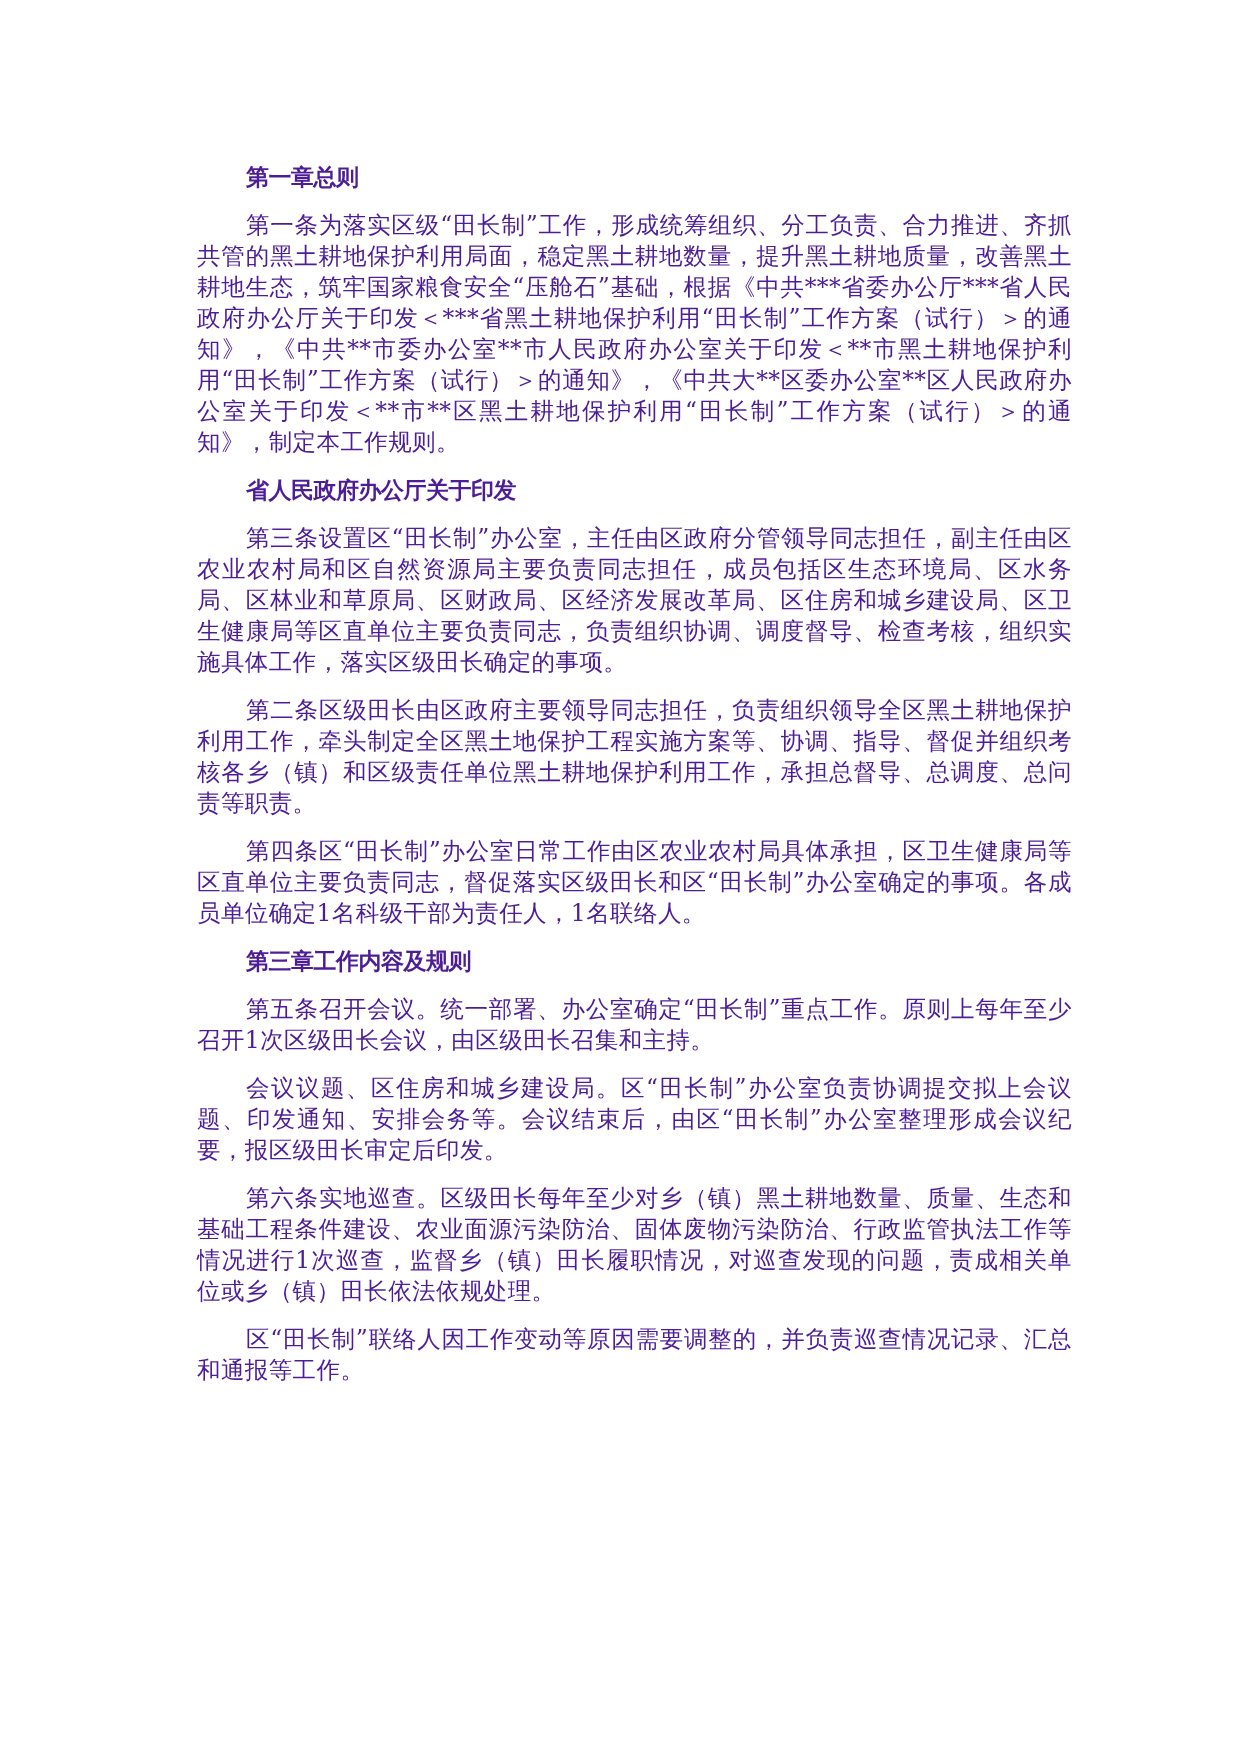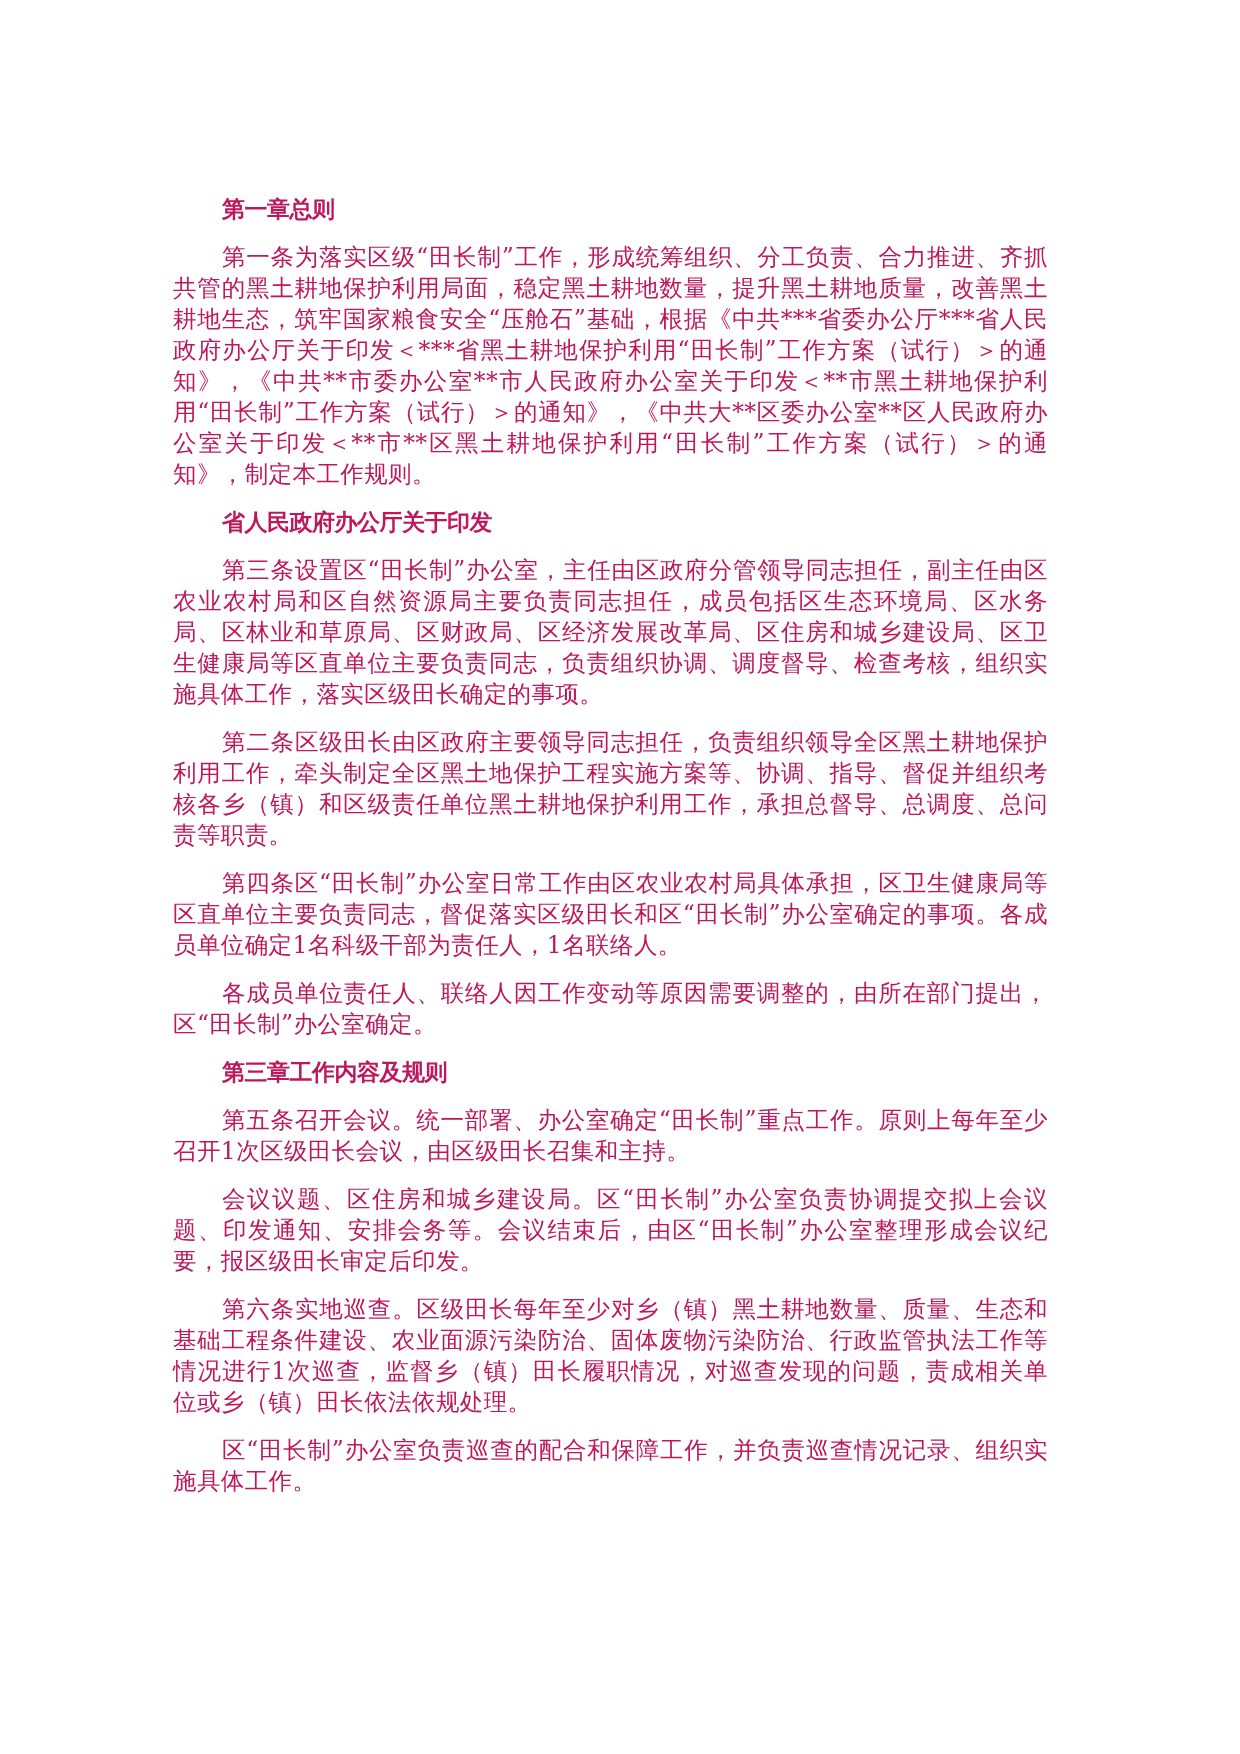--- a/index.html
+++ b/index.html
@@ -1,26 +1,25 @@
 <!DOCTYPE html>
 <html><head>
 <meta charset="utf-8">
 <style>
   html, body { margin: 0; padding: 0; background: #ffffff; }
   body { width: 1240px; height: 1754px; position: relative; overflow: hidden; }
   .page {
     position: absolute;
-    left: 173px;
+    left: 197px;
     top: 162px;
     width: 875px;
     font-family: "DejaVu Serif", "Liberation Serif", serif;
-    color: #be185d;
+    color: #4c1d95;
     font-size: 23.5px;
     line-height: 31px;
-    margin-top: 32px;
   }
   .heading {
     font-family: "DejaVu Sans", "Liberation Sans", sans-serif;
     font-weight: bold;
     font-size: 23px;
     text-indent: 49px;
     margin: 0 0 17px 0;
     letter-spacing: -0.5px;
   }
   .para {
@@ -34,20 +33,19 @@
 <body>
 
 <div class="page">
   <div class="heading">第一章总则</div>
   <p class="para">第一条为落实区级“田长制”工作，形成统筹组织、分工负责、合力推进、齐抓共管的黑土耕地保护利用局面，稳定黑土耕地数量，提升黑土耕地质量，改善黑土耕地生态，筑牢国家粮食安全“压舱石”基础，根据《中共***省委办公厅***省人民政府办公厅关于印发＜***省黑土耕地保护利用“田长制”工作方案（试行）＞的通知》，《中共**市委办公室**市人民政府办公室关于印发＜**市黑土耕地保护利用“田长制”工作方案（试行）＞的通知》，《中共大**区委办公室**区人民政府办公室关于印发＜**市**区黑土耕地保护利用“田长制”工作方案（试行）＞的通知》，制定本工作规则。</p>
 
   <div class="heading">省人民政府办公厅关于印发</div>
   <p class="para">第三条设置区“田长制”办公室，主任由区政府分管领导同志担任，副主任由区农业农村局和区自然资源局主要负责同志担任，成员包括区生态环境局、区水务局、区林业和草原局、区财政局、区经济发展改革局、区住房和城乡建设局、区卫生健康局等区直单位主要负责同志，负责组织协调、调度督导、检查考核，组织实施具体工作，落实区级田长确定的事项。</p>
   <p class="para">第二条区级田长由区政府主要领导同志担任，负责组织领导全区黑土耕地保护利用工作，牵头制定全区黑土地保护工程实施方案等、协调、指导、督促并组织考核各乡（镇）和区级责任单位黑土耕地保护利用工作，承担总督导、总调度、总问责等职责。</p>
   <p class="para">第四条区“田长制”办公室日常工作由区农业农村局具体承担，区卫生健康局等区直单位主要负责同志，督促落实区级田长和区“田长制”办公室确定的事项。各成员单位确定1名科级干部为责任人，1名联络人。</p>
-  <p class="para">各成员单位责任人、联络人因工作变动等原因需要调整的，由所在部门提出，区“田长制”办公室确定。</p>
 
   <div class="heading">第三章工作内容及规则</div>
   <p class="para">第五条召开会议。统一部署、办公室确定“田长制”重点工作。原则上每年至少召开1次区级田长会议，由区级田长召集和主持。</p>
   <p class="para">会议议题、区住房和城乡建设局。区“田长制”办公室负责协调提交拟上会议题、印发通知、安排会务等。会议结束后，由区“田长制”办公室整理形成会议纪要，报区级田长审定后印发。</p>
   <p class="para">第六条实地巡查。区级田长每年至少对乡（镇）黑土耕地数量、质量、生态和基础工程条件建设、农业面源污染防治、固体废物污染防治、行政监管执法工作等情况进行1次巡查，监督乡（镇）田长履职情况，对巡查发现的问题，责成相关单位或乡（镇）田长依法依规处理。</p>
-  <p class="para">区“田长制”办公室负责巡查的配合和保障工作，并负责巡查情况记录、组织实施具体工作。</p>
+  <p class="para">区“田长制”联络人因工作变动等原因需要调整的，并负责巡查情况记录、汇总和通报等工作。</p>
 </div>
 
 </body></html>

